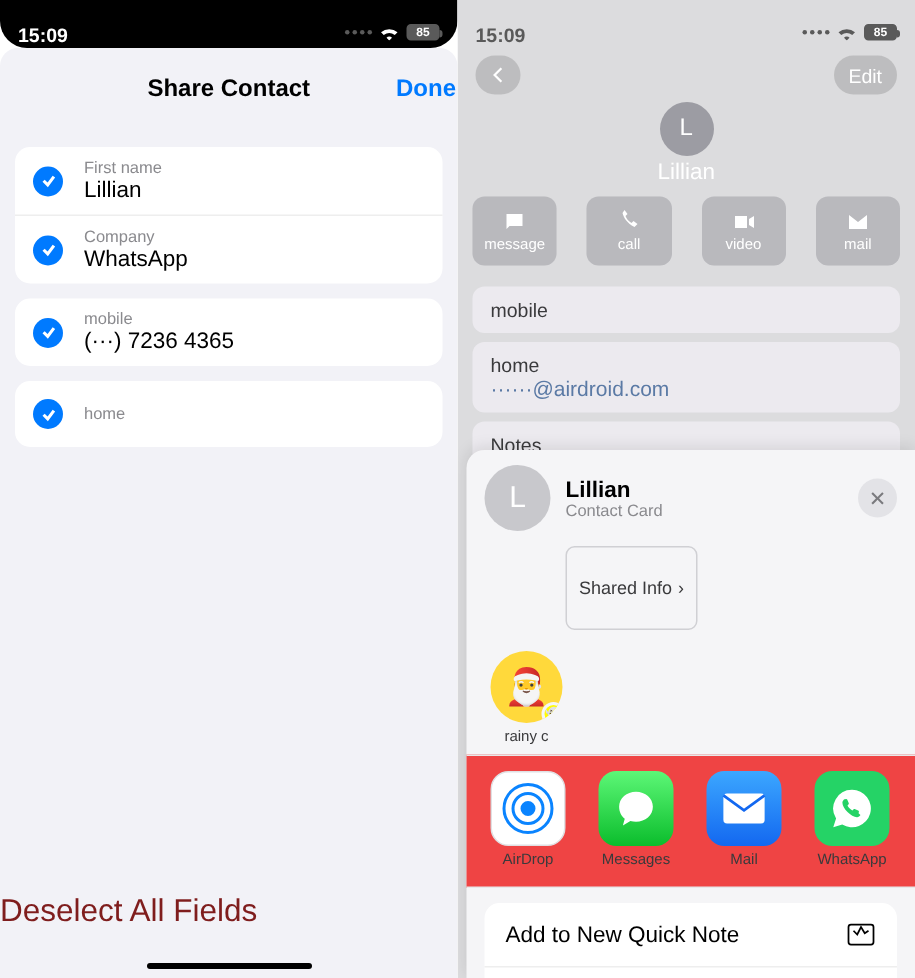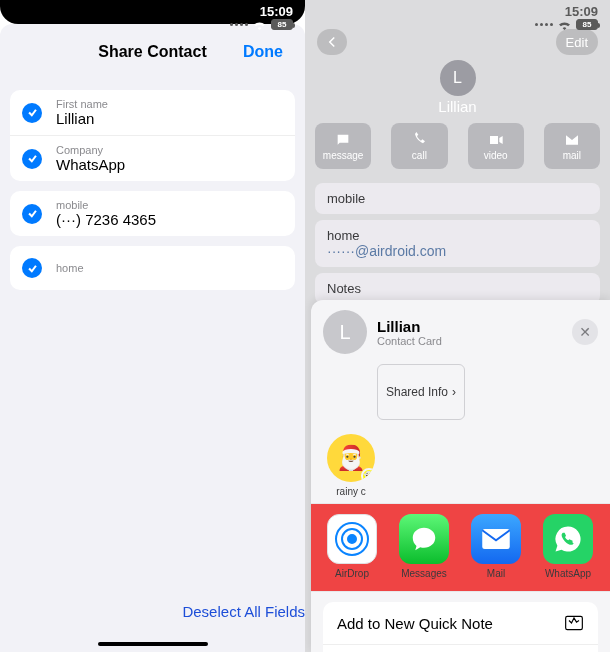--- a/index.html
+++ b/index.html
@@ -1,42 +1,42 @@
 <!DOCTYPE html>
 <html><head>
 <meta charset="utf-8">
 <style>
   * { box-sizing: border-box; margin: 0; padding: 0; font-family: -apple-system, BlinkMacSystemFont, "Segoe UI", Helvetica, sans-serif; }
   body { background: #fff; width: 610px; height: 652px; overflow: hidden; display: flex; }
   .phone { width: 305px; height: 652px; position: relative; overflow: hidden; }
-  .statusbar { height: 24px; display: flex; align-items: flex-end; justify-content: space-between; padding: 4px 12px; font-size: 13px; font-weight: 600; flex-direction: column; }
+  .statusbar { height: 24px; display: flex; align-items: flex-start; justify-content: space-between; padding: 16px 12px; font-size: 13px; font-weight: 600; }
   .statusbar .right { display: flex; align-items: center; gap: 4px; }
   .battery { border: 1px solid #000; border-radius: 3px; width: 22px; height: 11px; display: flex; align-items: center; padding: 1px; position: relative; font-size: 8px; justify-content: center; }
   .battery::after { content: ""; position: absolute; right: -3px; top: 3px; width: 2px; height: 5px; background: #000; border-radius: 0 2px 2px 0; }
   .dots { display: flex; gap: 2px; }
   .dots span { width: 3px; height: 3px; border-radius: 50%; background: #000; }
   
   .left .top-black { background: #000; color: #fff; border-radius: 0 0 18px 18px; }
   .left .statusbar { color: #fff; }
   .left .battery { border-color: #fff; color: #000; background: #fff; }
   .left .battery::after { background: #fff; }
   .left .dots span { background: #fff; }
   .left .sheet { background: #f2f2f7; height: calc(100% - 24px); border-radius: 12px 12px 0 0; padding-top: 10px; }
   .left .titlebar { display: flex; align-items: center; justify-content: center; position: relative; height: 36px; }
   .left .titlebar .title { font-size: 16px; font-weight: 600; }
-  .left .titlebar .done { position: absolute; right: 22px; color: #007aff; font-size: 16px; font-weight: 600; }
+  .left .titlebar .done { position: absolute; right: 1px; color: #007aff; font-size: 16px; font-weight: 600; }
   .left .cards { padding: 20px 10px 0 10px; display: flex; flex-direction: column; gap: 10px; }
   .left .card { background: #fff; border-radius: 10px; }
   .left .row { display: flex; align-items: center; padding: 8px 12px; min-height: 44px; }
   .left .row + .row { border-top: 1px solid #eee; }
   .left .check { width: 20px; height: 20px; border-radius: 50%; background: #007aff; display: flex; align-items: center; justify-content: center; margin-right: 14px; flex-shrink: 0; }
   .left .check svg { width: 11px; height: 11px; stroke: #fff; stroke-width: 3; fill: none; }
   .left .field-label { font-size: 11px; color: #8a8a8e; }
   .left .field-value { font-size: 15px; color: #000; }
-  .left .deselect { position: absolute; bottom: 32px; width: 100%; text-align: right; color: #1d4ed8; font-size: 15px; }
+  .left .deselect { position: absolute; bottom: 32px; width: 100%; text-align: left; color: #7f1d1d; font-size: 21px; }
   .left .homebar { position: absolute; bottom: 6px; left: 50%; transform: translateX(-50%); width: 110px; height: 4px; background: #000; border-radius: 3px; }
   
   .right .statusbar { color: #5a5a5a; }
   .right .battery { border-color: #5a5a5a; color: #fff; background: #5a5a5a; }
   .right .battery::after { background: #5a5a5a; }
   .right .dots span { background: #5a5a5a; }
   .right .bgarea { position: absolute; inset: 0; background: #dcdcde; }
   .right .nav { height: 36px; display: flex; align-items: center; justify-content: space-between; padding: 0 12px; }
   .right .navbtn { background: rgba(120,120,120,.3); color: #fff; border-radius: 14px; height: 26px; min-width: 26px; display: flex; align-items: center; justify-content: center; font-size: 13px; padding: 0 10px; }
   .right .avatar-big { width: 36px; height: 36px; border-radius: 50%; background: #9c9ca3; color: #fff; display: flex; align-items: center; justify-content: center; font-size: 16px; margin: 0 auto; }

